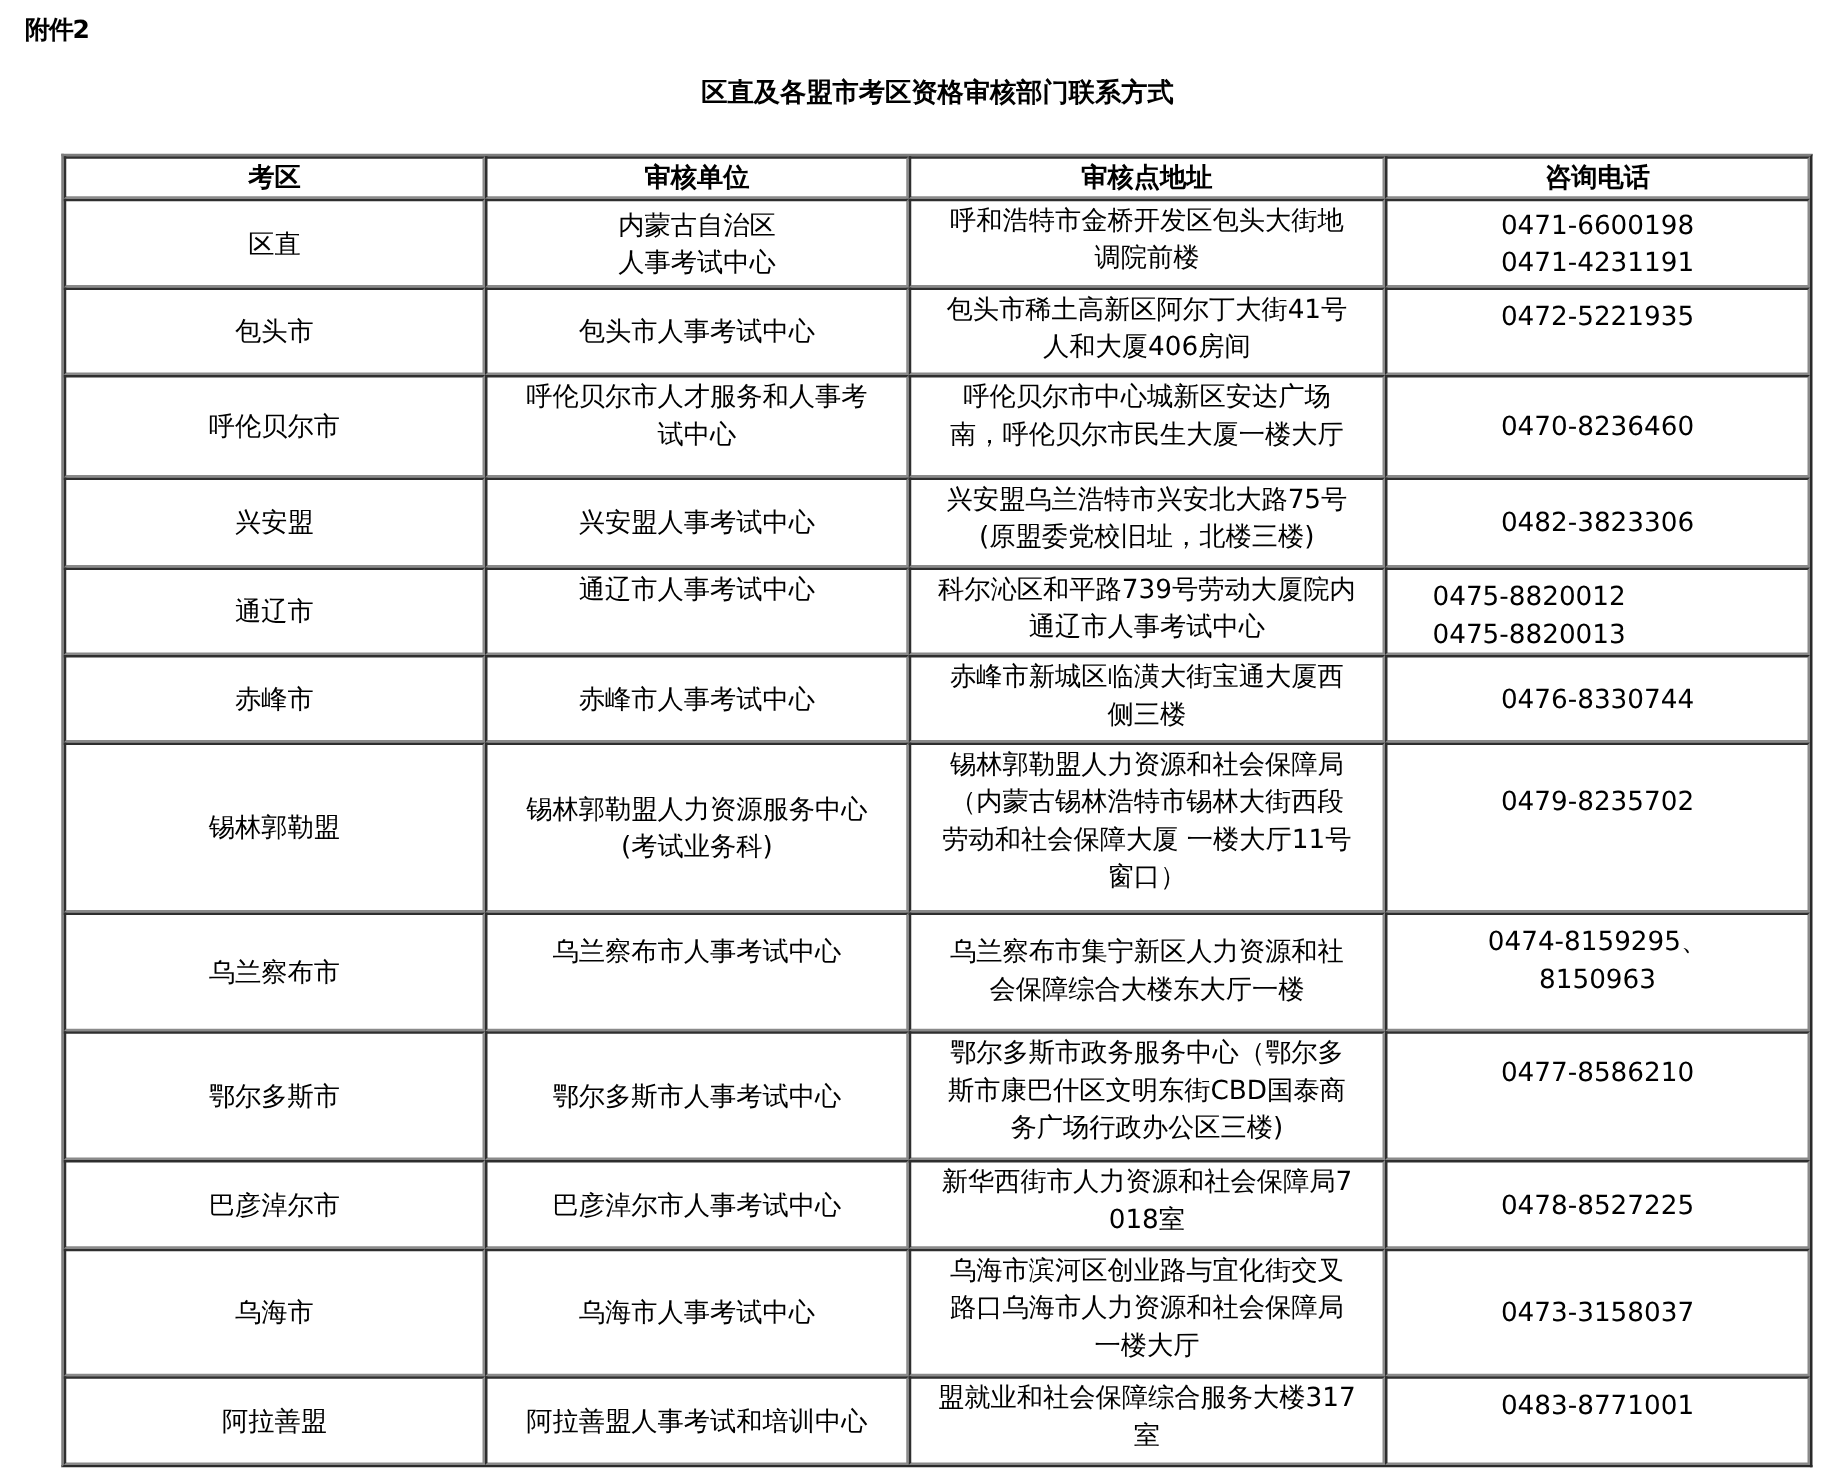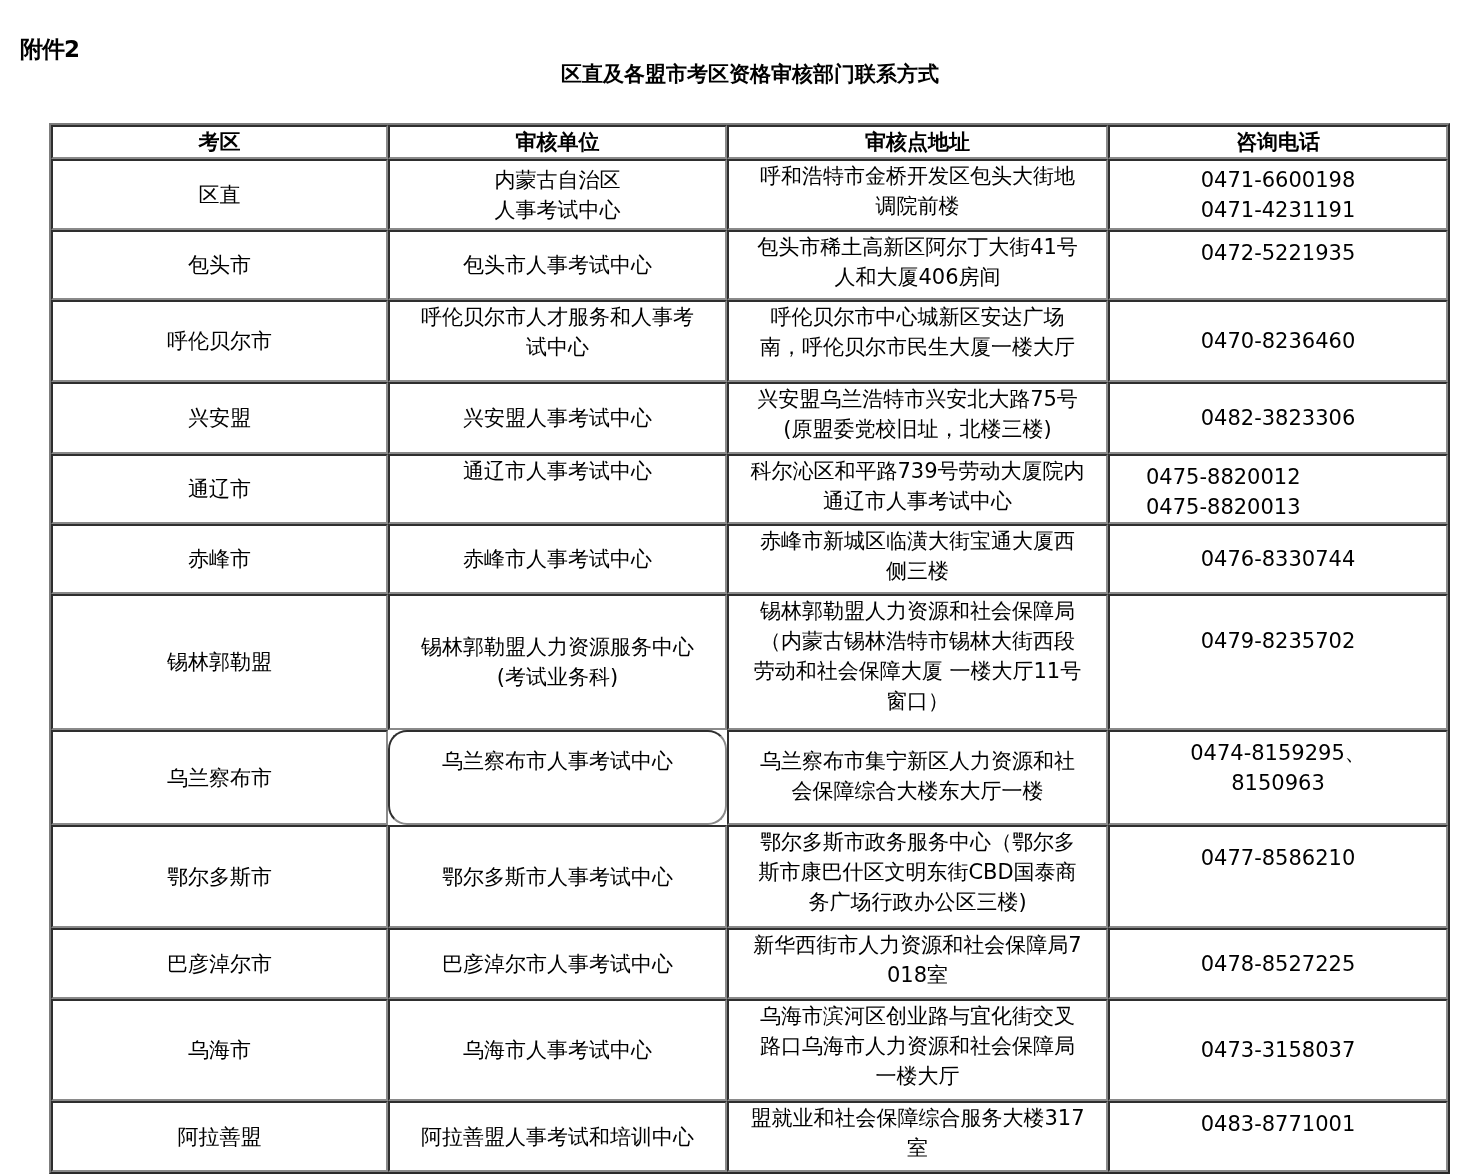--- a/index.html
+++ b/index.html
@@ -2,21 +2,21 @@
 <html><head>
 <meta charset="utf-8">
 <style>
   html, body { margin: 0; padding: 0; background: #ffffff; }
   body {
     width: 1470px; height: 1174px; position: relative; overflow: hidden;
     font-family: "DejaVu Sans", "Liberation Sans", sans-serif; color: #000;
   }
   .attach {
     position: absolute; left: 20px; top: 10px;
-    font-size: 23px; font-weight: bold; letter-spacing: -1px; margin-top: 24px;
+    font-size: 20px; font-weight: bold; letter-spacing: -1px;
   }
   .title {
     position: absolute; left: 0; width: 1500px; top: 60px; text-align: center;
     font-size: 21px; font-weight: bold; letter-spacing: 0px;
   }
   table.contacts {
     position: absolute; left: 49px; top: 123px;
     width: 1401px; border-collapse: separate; border-spacing: 0;
     border-top: 2px solid #7d7d7d; border-left: 2px solid #7d7d7d;
     border-right: 2px solid #2a2a2a; border-bottom: 2px solid #2a2a2a;
@@ -150,21 +150,21 @@
           <span class="line">（内蒙古锡林浩特市锡林大街西段</span>
           <span class="line">劳动和社会保障大厦 一楼大厅11号</span>
           <span class="line">窗口）</span>
         </td>
         <td class="top phone" style="padding-top: 30px;">
           <span class="line">0479-8235702</span>
         </td>
       </tr>
       <tr style="height: 95px;">
         <td class="mid">乌兰察布市</td>
-        <td class="top" style="padding-top: 14px; border-radius: 19px;">
+        <td class="top" style="padding-top: 14px;">
           <span class="line">乌兰察布市人事考试中心</span>
         </td>
         <td class="top" style="padding-top: 14px;">
           <span class="line">乌兰察布市集宁新区人力资源和社</span>
           <span class="line">会保障综合大楼东大厅一楼</span>
         </td>
         <td class="top phone" style="padding-top: 6px;">
           <span class="line">0474-8159295、</span>
           <span class="line">8150963</span>
         </td>

